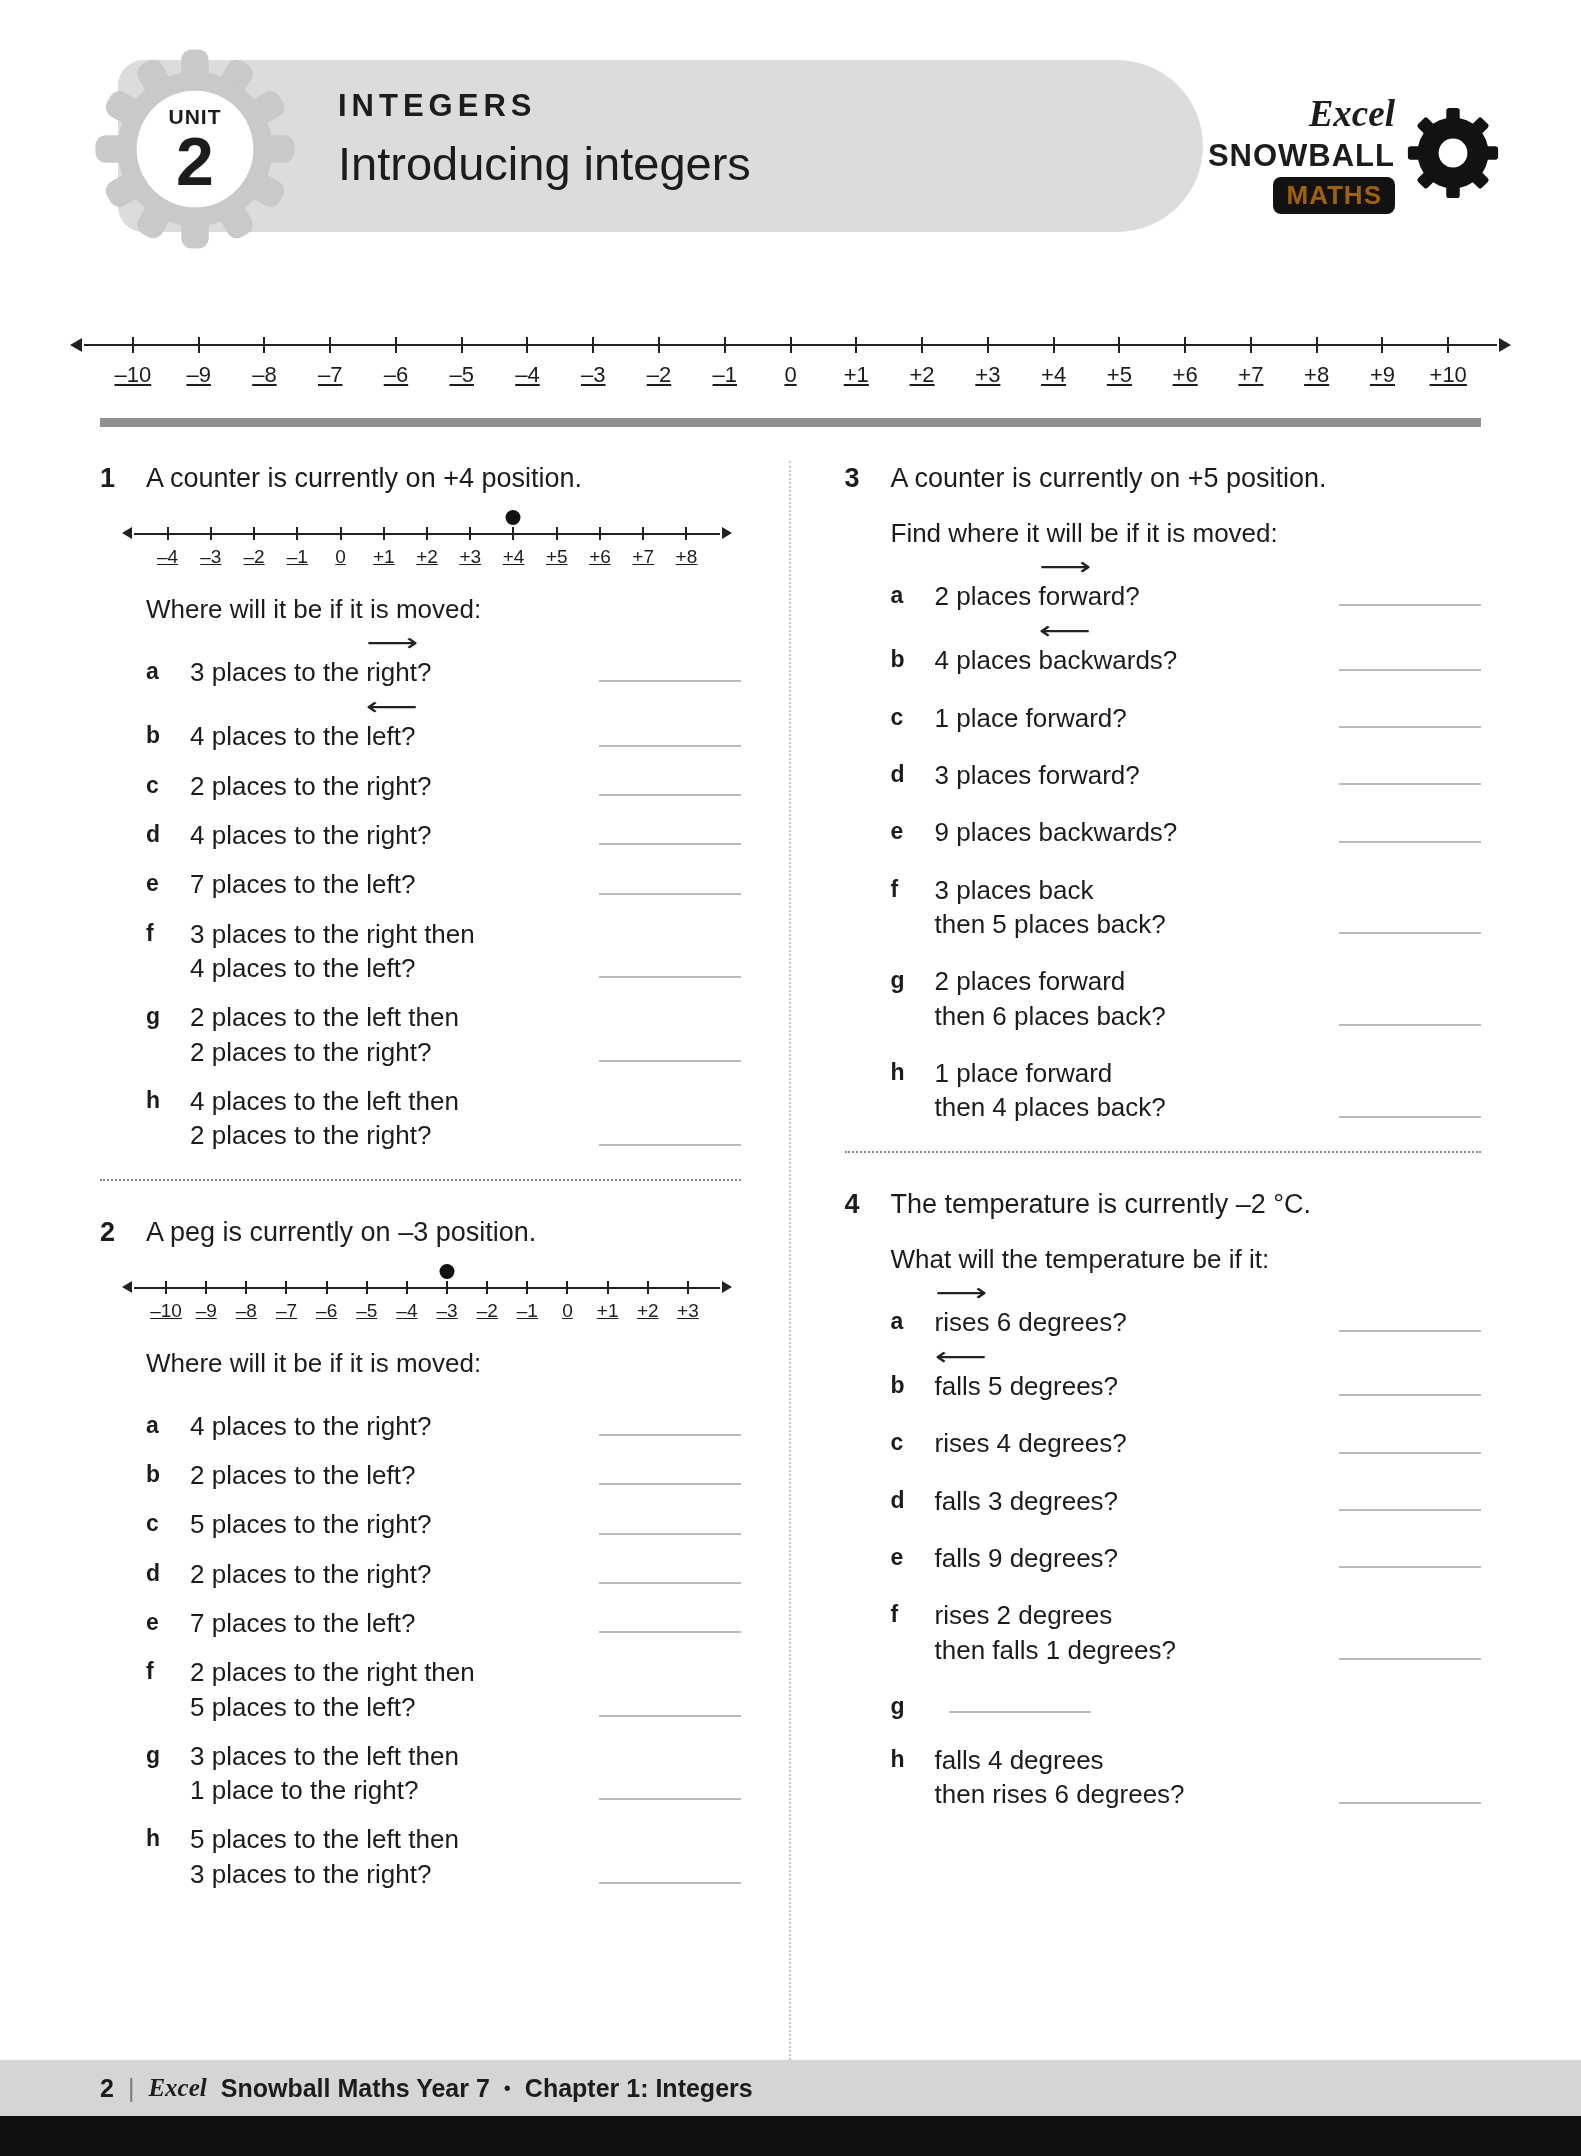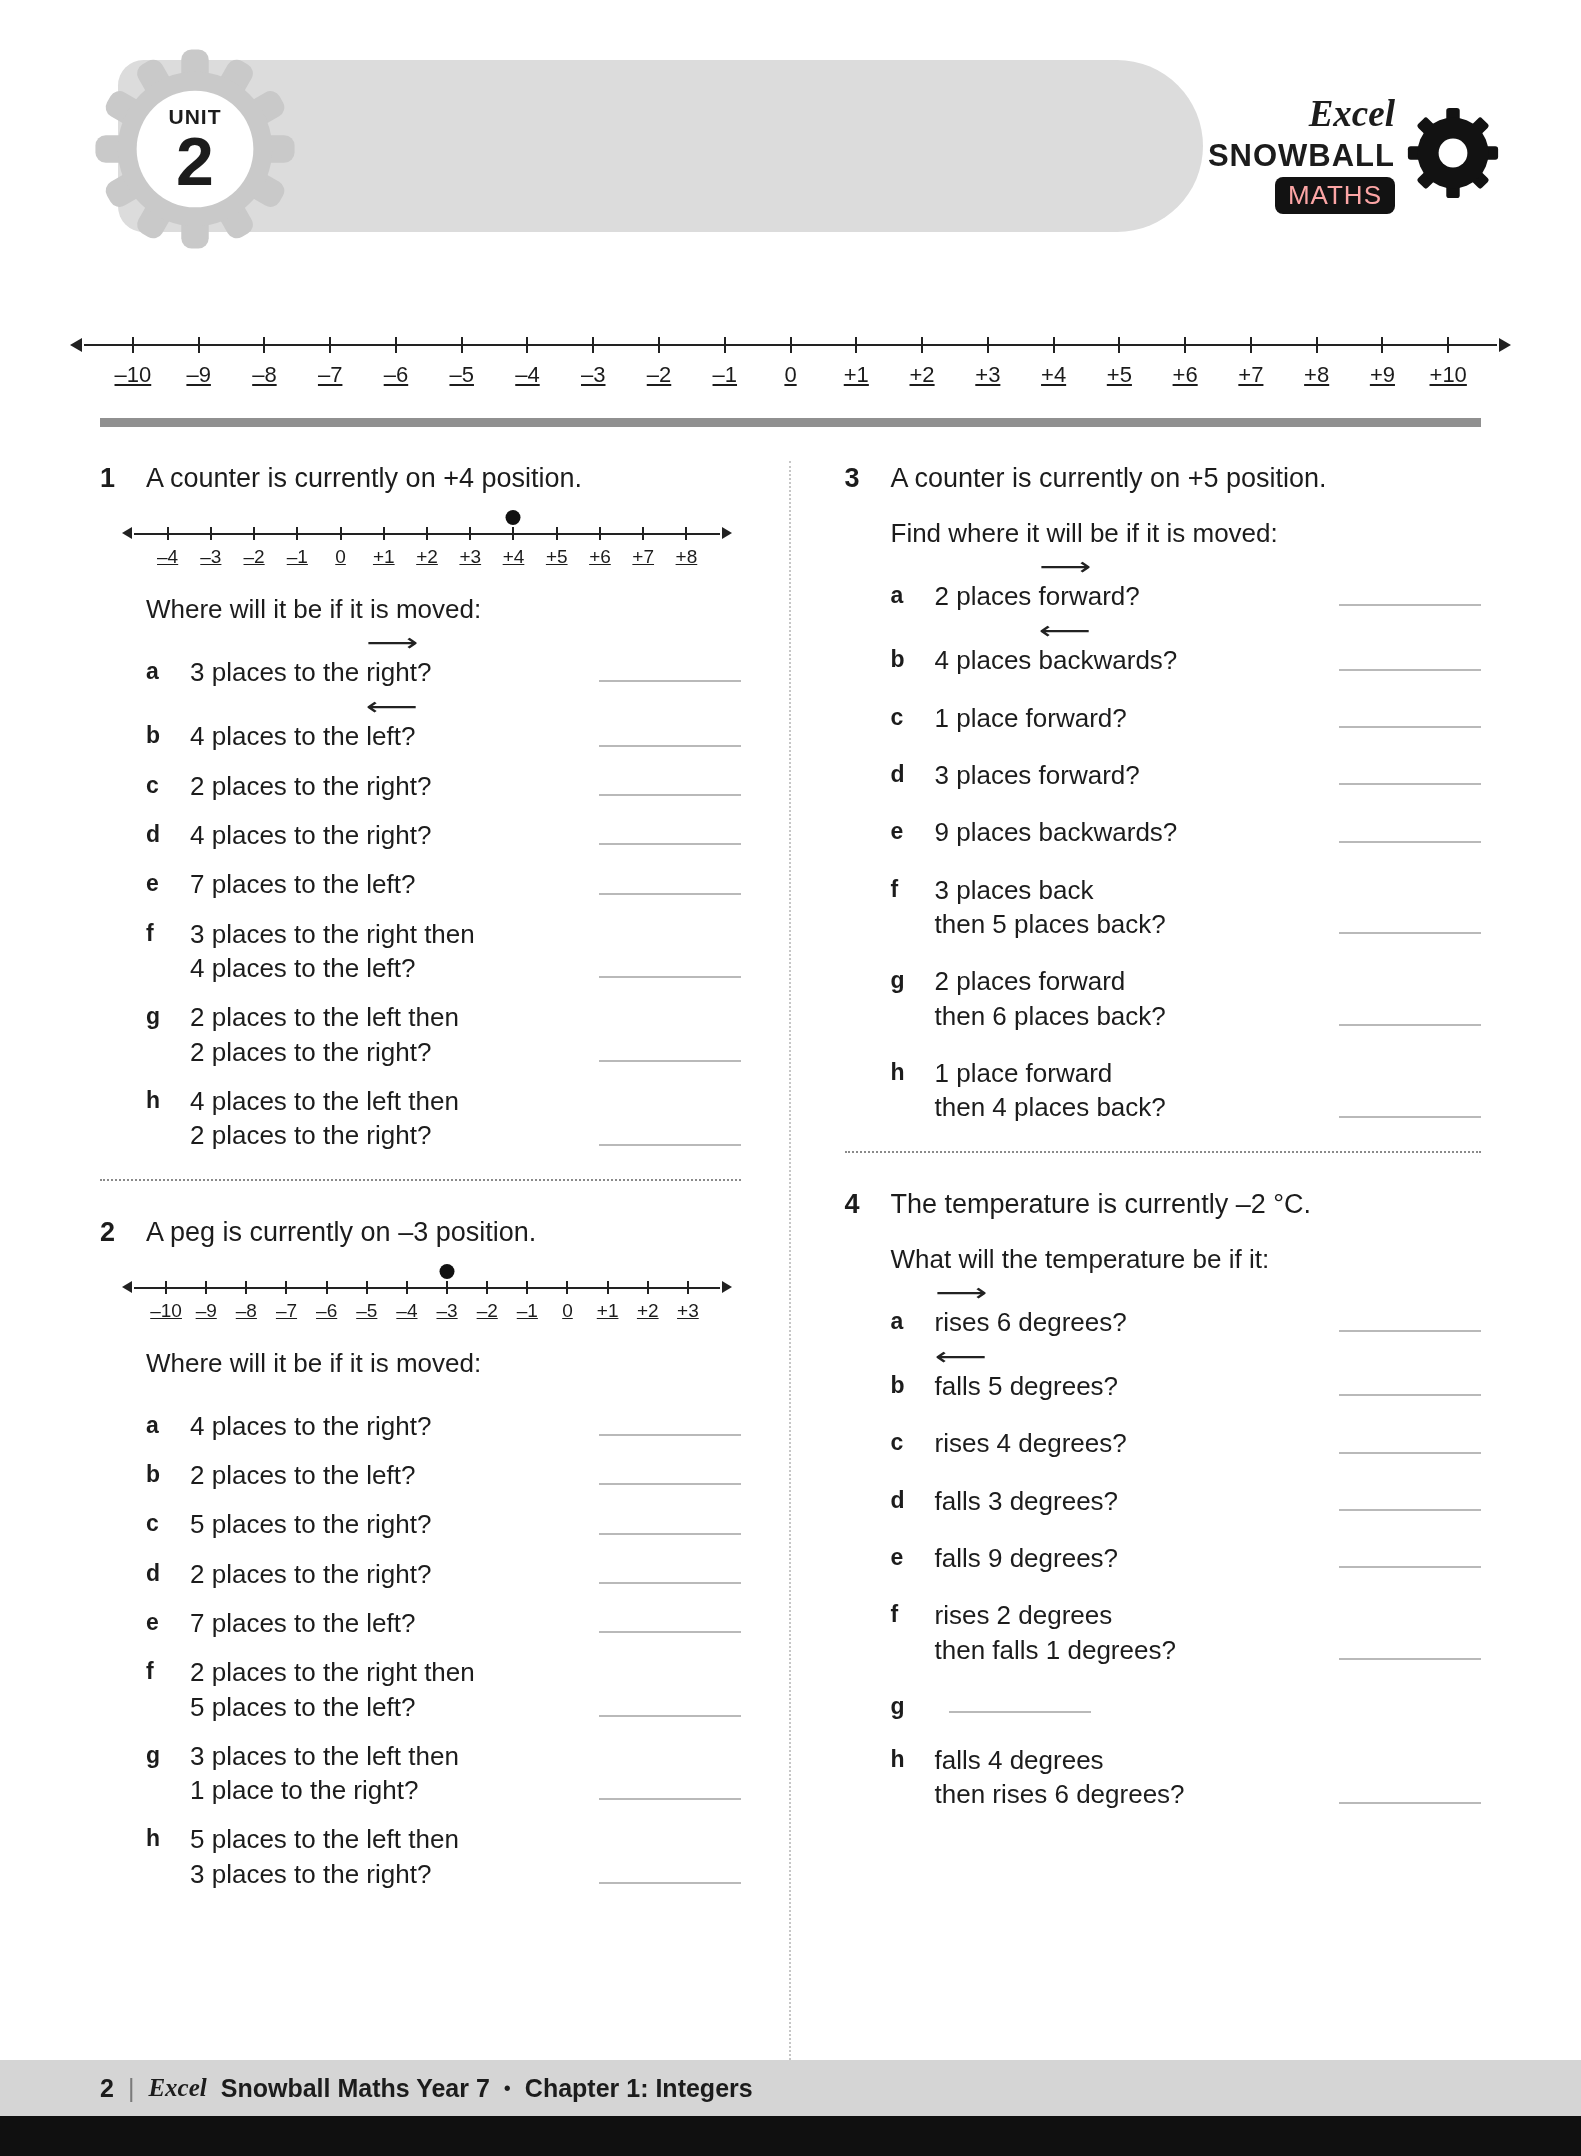--- a/index.html
+++ b/index.html
@@ -13,21 +13,21 @@
   .kicker{font-size:31px;font-weight:bold;letter-spacing:5px;}
   .page-title{font-size:47px;font-weight:500;margin-top:12px;}
   .unit-gear{position:absolute;left:92px;top:46px;width:206px;height:206px;}
   .unit-txt{position:absolute;inset:0;display:flex;flex-direction:column;align-items:center;justify-content:center;}
   .unit-label{font-size:21px;font-weight:bold;letter-spacing:1px;}
   .unit-number{font-size:68px;font-weight:bold;line-height:0.95;}
   .logo{position:absolute;right:80px;top:92px;display:flex;align-items:center;gap:10px;}
   .logo-col{display:flex;flex-direction:column;align-items:flex-end;gap:3px;}
   .logo-excel{font-family:"Liberation Serif","DejaVu Serif",serif;font-style:italic;font-weight:bold;font-size:37px;}
   .logo-snowball{font-size:31px;font-weight:bold;letter-spacing:1px;}
-  .logo-maths{background:#121212;color:#fca5a5;font-weight:normal;font-size:26px;padding:3px 13px;border-radius:8px;letter-spacing:1px;}
+  .logo-maths{background:#121212;color:#a16207;font-weight:bold;font-size:26px;padding:3px 13px;border-radius:8px;letter-spacing:1px;}
 
   
   .nl{position:relative;text-decoration:underline;}
   .nl-line{position:absolute;left:-16px;right:-16px;top:8px;height:2px;background:#222;}
   .nl-ah{position:absolute;top:2px;width:0;height:0;border-top:7px solid transparent;border-bottom:7px solid transparent;}
   .nl-ah.l{left:-30px;border-right:12px solid #222;}
   .nl-ah.r{right:-30px;border-left:12px solid #222;}
   .nl-cols{display:flex;}
   .nl-col{flex:1;display:flex;flex-direction:column;align-items:center;}
   .nl-tick{width:2px;height:16px;background:#222;margin-top:1px;}
@@ -77,20 +77,24 @@
   .footer-bullet{font-size:20px;}
   .footer-bar{height:40px;background:#101010;flex:none;}
 </style>
 </head>
 <body>
 
 <div class="sheet">
 
   <div class="header">
     <div class="banner"></div>
+    <div class="banner-text">
+      <div class="kicker">INTEGERS</div>
+      <div class="page-title">Introducing integers</div>
+    </div>
     <div class="unit-gear">
       <svg viewBox="0 0 120 120" width="206" height="206">
         <g fill="#c9c9c9">
           <g>
             <rect x="52" y="2" width="16" height="24" rx="6"></rect>
             <rect x="52" y="2" width="16" height="24" rx="6" transform="rotate(30 60 60)"></rect>
             <rect x="52" y="2" width="16" height="24" rx="6" transform="rotate(60 60 60)"></rect>
             <rect x="52" y="2" width="16" height="24" rx="6" transform="rotate(90 60 60)"></rect>
             <rect x="52" y="2" width="16" height="24" rx="6" transform="rotate(120 60 60)"></rect>
             <rect x="52" y="2" width="16" height="24" rx="6" transform="rotate(150 60 60)"></rect>

